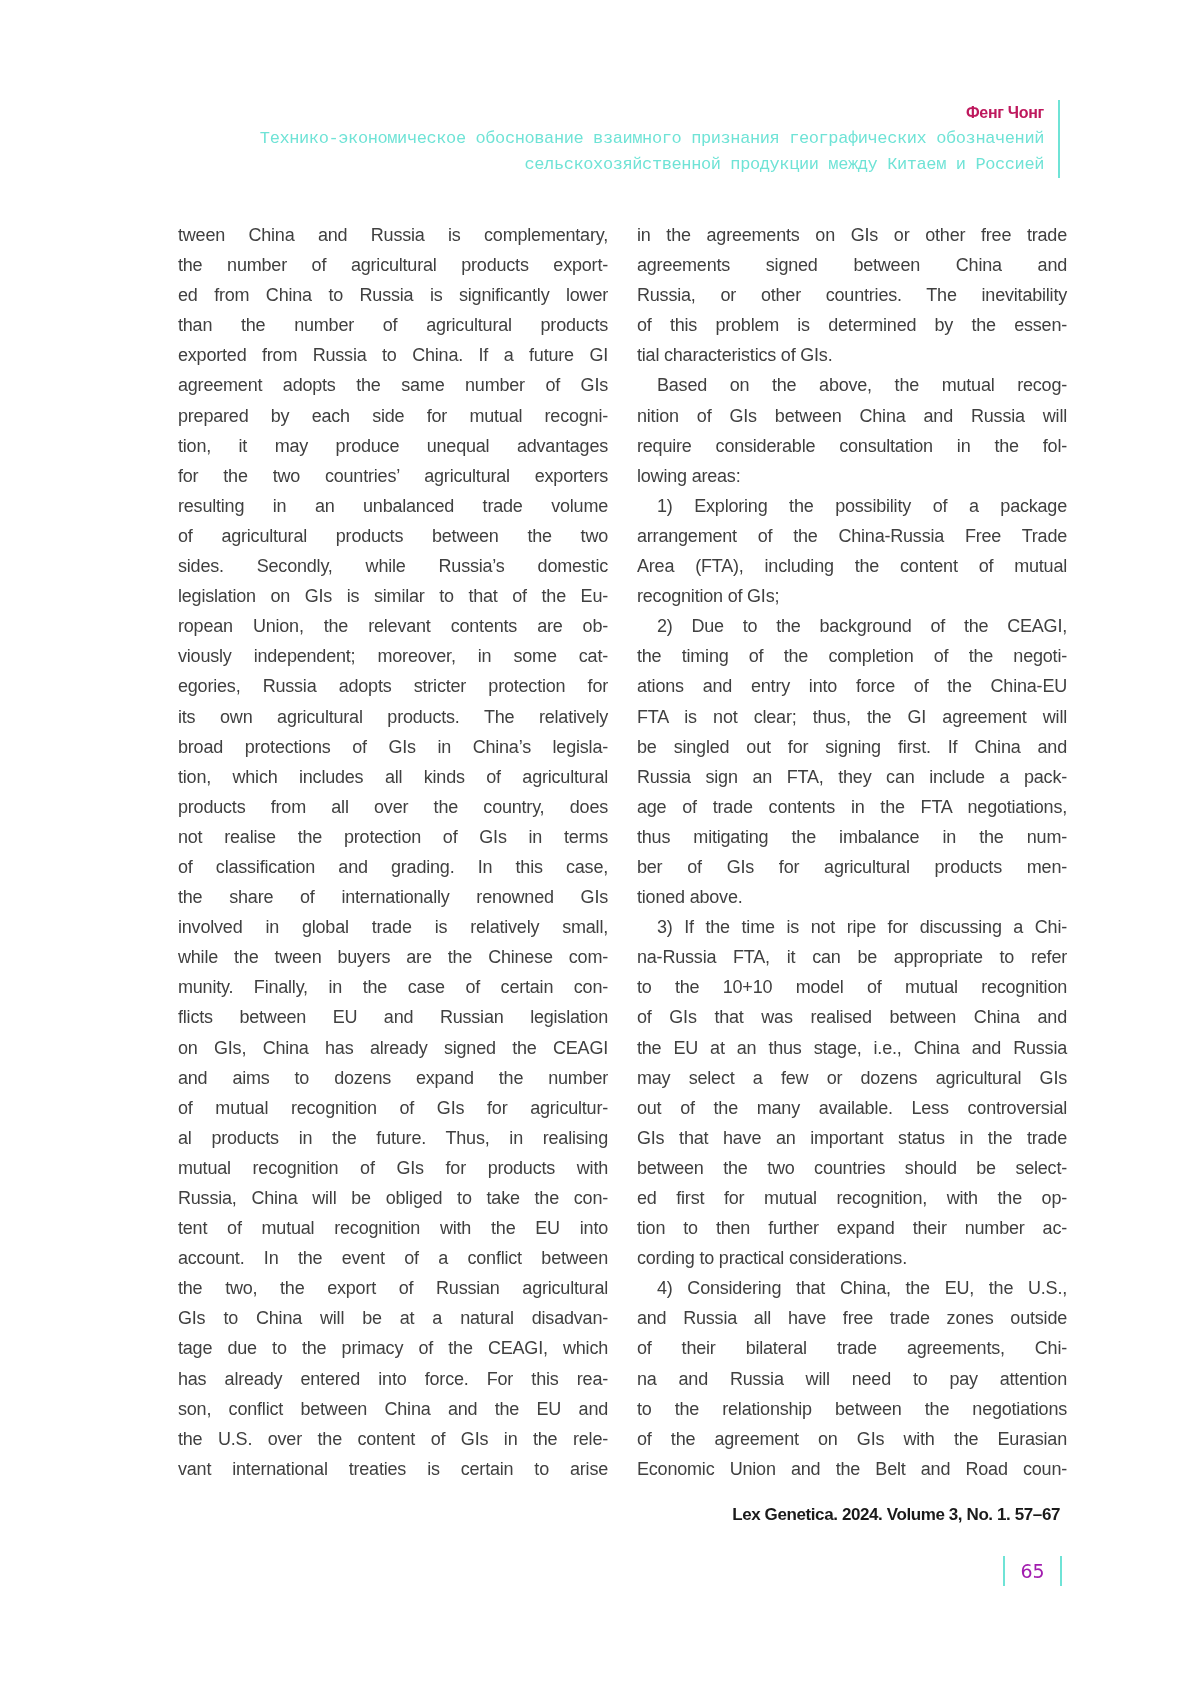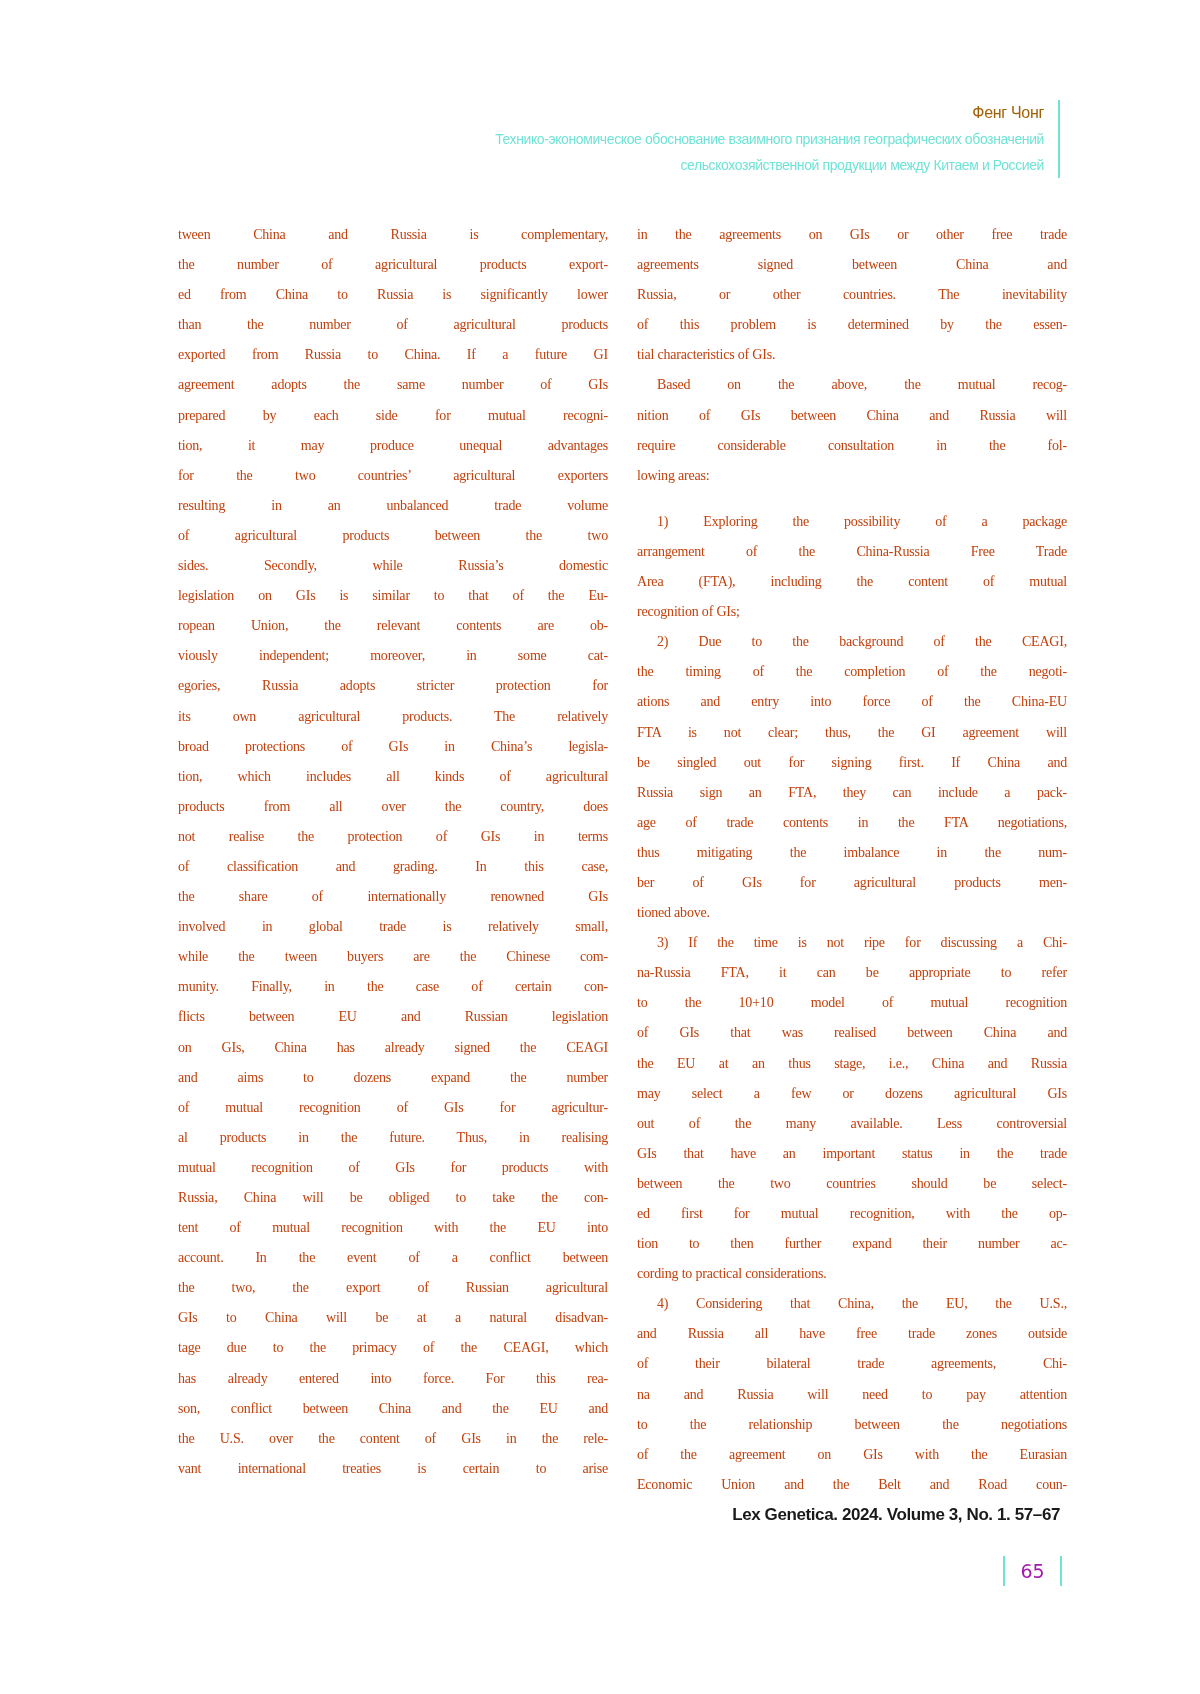--- a/index.html
+++ b/index.html
@@ -1,25 +1,25 @@
 <!DOCTYPE html>
 <html><head>
 <meta charset="utf-8">
 <style>
   html, body { margin:0; padding:0; background:#ffffff; }
   body { width:1200px; height:1694px; position:relative; overflow:hidden;
          font-family:"Liberation Sans", "DejaVu Sans", sans-serif; color:#2a2a2a; }
   .header { position:absolute; top:100px; right:140px; width:820px; text-align:right;
             padding-right:14px; border-right:2px solid #6fe3d6; }
-  .author { font-family:"Liberation Sans", sans-serif; font-weight:normal; font-size:16px;
-            color:#a16207; line-height:26px; letter-spacing:-0.3px; }
-  .title-line { font-family:Liberation Sans, sans-serif; font-size:14px; color:#6fe3d6;
+  .author { font-family:"Liberation Sans", sans-serif; font-weight:bold; font-size:16px;
+            color:#be185d; line-height:26px; letter-spacing:-0.3px; }
+  .title-line { font-family:Liberation Mono, monospace; font-size:17px; color:#6fe3d6;
                 line-height:26px; letter-spacing:-0.4px; }
-  .col { position:absolute; top:220px; width:430px; font-family:Liberation Serif, serif;
-         font-size:14px; line-height:30.1px; color:#c2410c; letter-spacing:-0.2px; }
+  .col { position:absolute; top:220px; width:430px; font-family:Liberation Sans, sans-serif;
+         font-size:18px; line-height:30.1px; color:#404040; letter-spacing:-0.2px; }
   .col-left { left:178px; }
   .col-right { left:637px; }
   .col .line { display:block; text-align:justify; text-align-last:justify; white-space:nowrap; height:30.1px; overflow:visible; }
   .col .line.last { text-align-last:left; }
   .footer-journal { position:absolute; top:1505px; right:140px; font-family:"Liberation Sans", sans-serif;
                     font-weight:bold; font-size:17px; color:#1a1a1a; letter-spacing:-0.4px;margin-left:8px; }
   .page-num { position:absolute; top:1556px; left:1003px; width:55px; height:30px;
               border-left:2px solid #6fe3d6; border-right:2px solid #6fe3d6;
               text-align:center; font-size:19px; line-height:30px; color:#a21caf;
               font-family:"DejaVu Sans", sans-serif; }
@@ -80,21 +80,21 @@
 <div class="col col-right" id="right-col">
     <span class="line">in the agreements on GIs or other free trade</span>
     <span class="line">agreements signed between China and</span>
     <span class="line">Russia, or other countries. The inevitability</span>
     <span class="line">of this problem is determined by the essen-</span>
     <span class="line last">tial characteristics of GIs.</span>
     <span class="line" style="padding-left: 20px;">Based on the above, the mutual recog-</span>
     <span class="line">nition of GIs between China and Russia will</span>
     <span class="line">require considerable consultation in the fol-</span>
     <span class="line last">lowing areas:</span>
-    <span class="line" style="padding-left: 20px; margin-top: 16px;">1) Exploring the possibility of a package</span>
+    <span class="line" style="padding-left: 20px;">1) Exploring the possibility of a package</span>
     <span class="line">arrangement of the China-Russia Free Trade</span>
     <span class="line">Area (FTA), including the content of mutual</span>
     <span class="line last">recognition of GIs;</span>
     <span class="line" style="padding-left: 20px;">2) Due to the background of the CEAGI,</span>
     <span class="line">the timing of the completion of the negoti-</span>
     <span class="line">ations and entry into force of the China-EU</span>
     <span class="line">FTA is not clear; thus, the GI agreement will</span>
     <span class="line">be singled out for signing first. If China and</span>
     <span class="line">Russia sign an FTA, they can include a pack-</span>
     <span class="line">age of trade contents in the FTA negotiations,</span>

